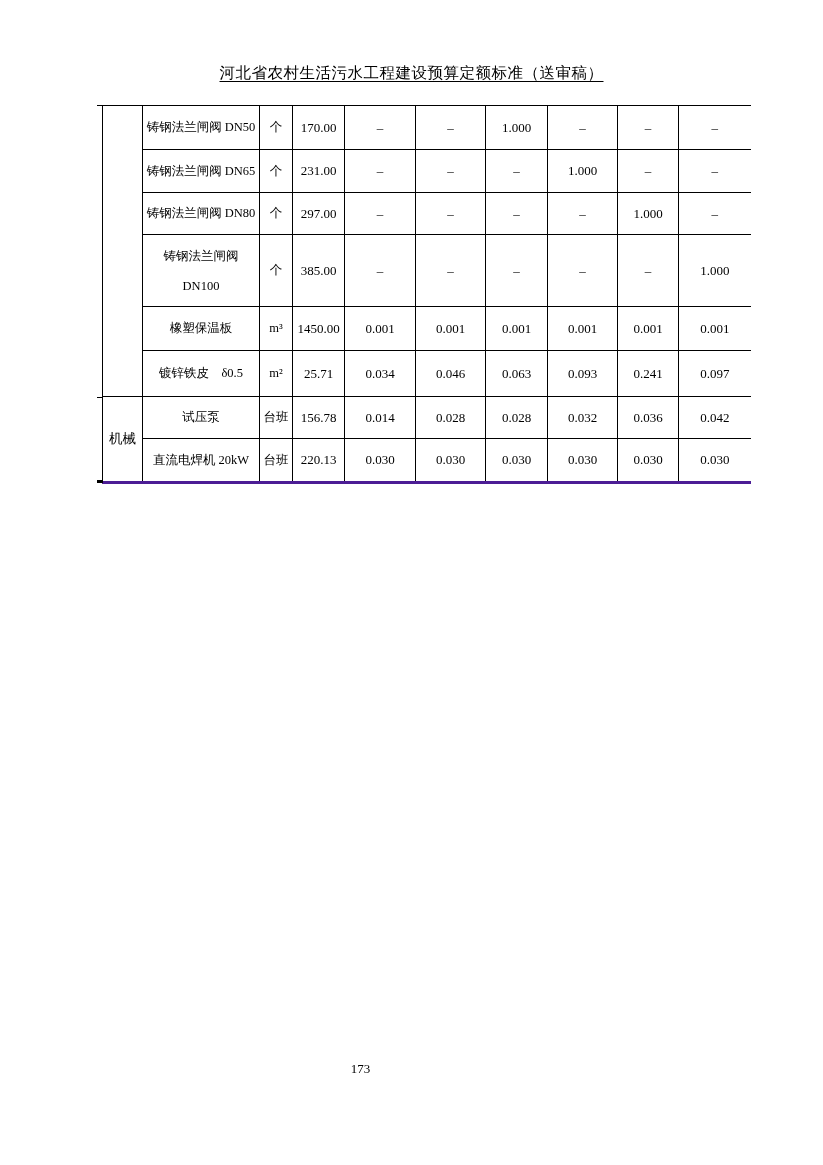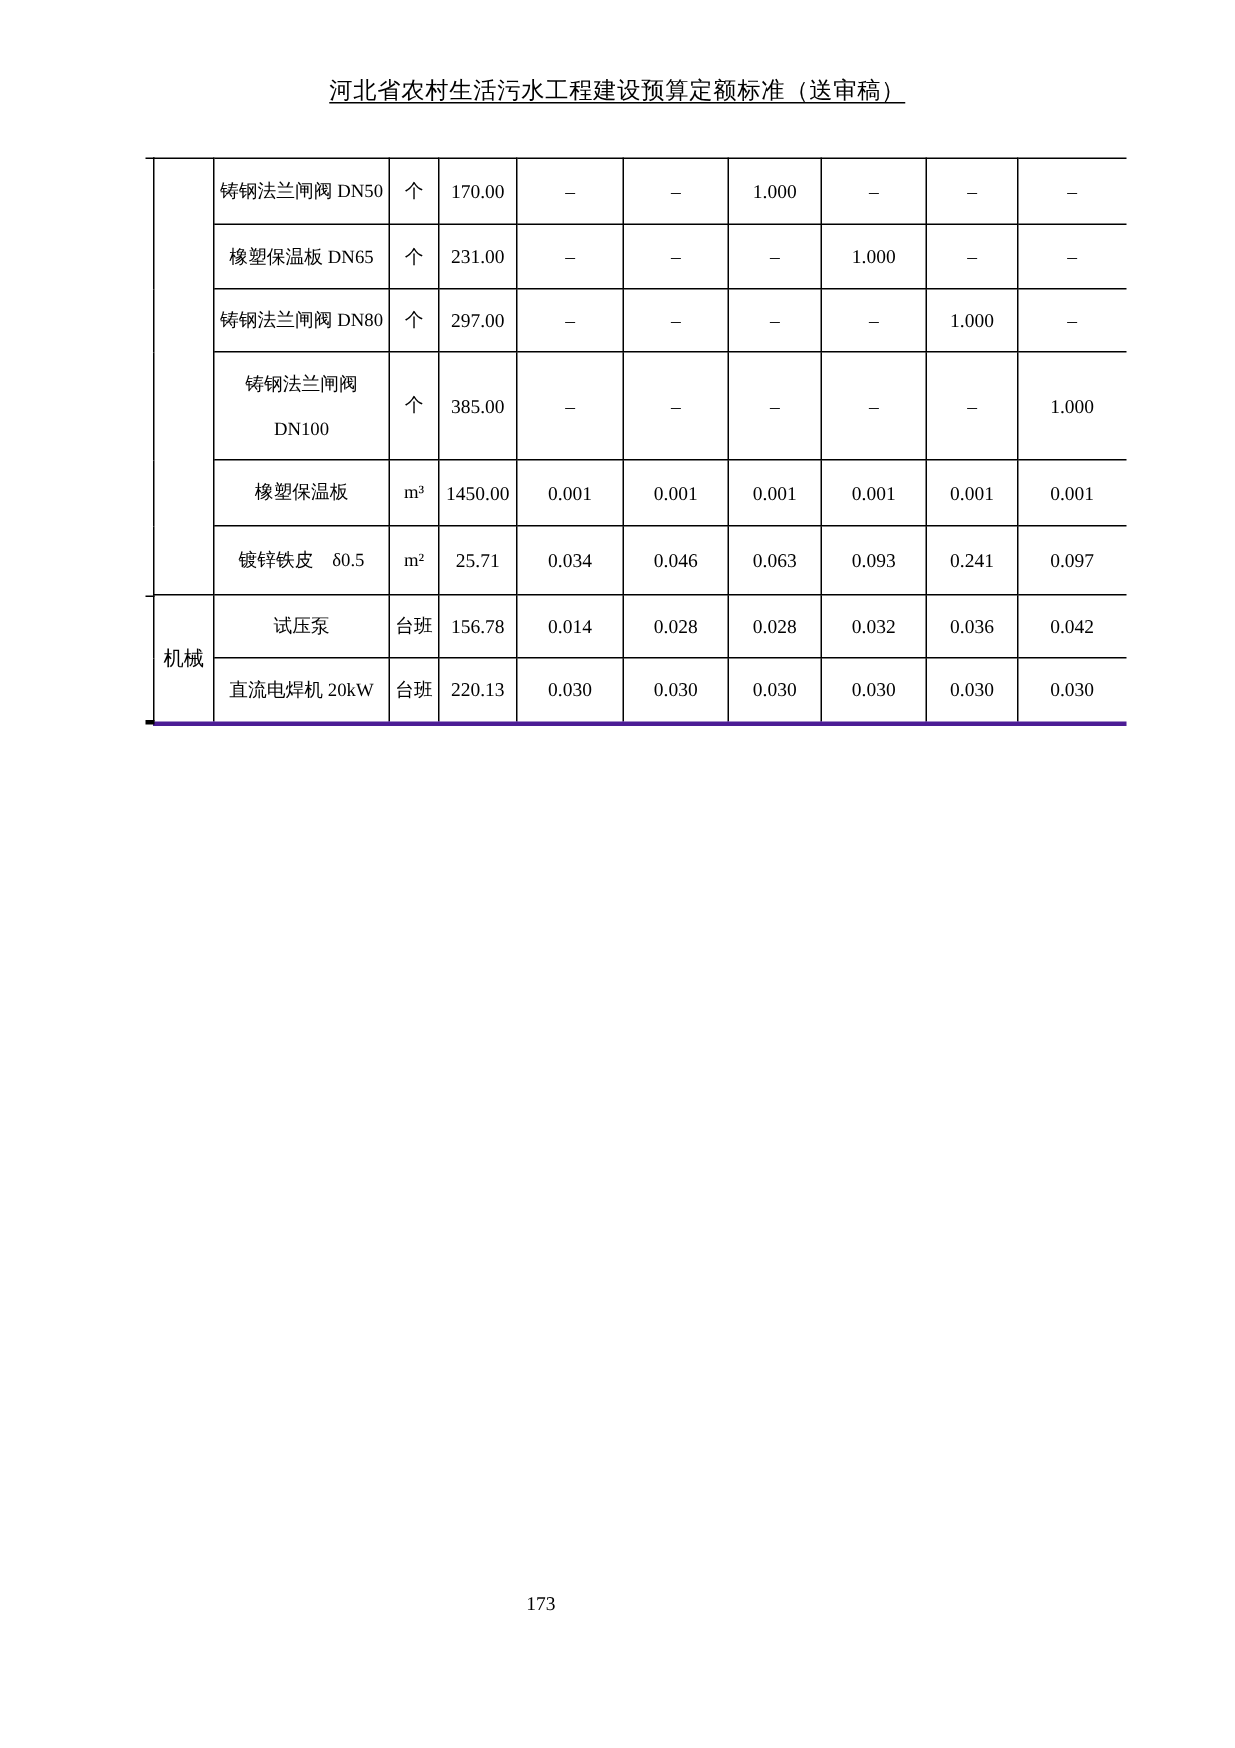--- a/index.html
+++ b/index.html
@@ -3,21 +3,21 @@
 <meta charset="utf-8">
 <style>
   * { margin:0; padding:0; box-sizing:border-box; }
   html,body { background:#ffffff; }
   body {
     width:823px; height:1165px; position:relative; overflow:hidden;
     font-family:"Liberation Serif","DejaVu Serif",serif;
     color:#000;
   }
   .doc-title-wrap {
-    position:absolute; left:0; top:48px; width:823px;
+    position:absolute; left:0; top:60px; width:823px;
     text-align:center; line-height:26px;
   }
   .doc-title {
     font-size:15.5px; letter-spacing:0.5px;
     text-decoration:underline;
     text-underline-offset:3px;
   }
   table.quota-table {
     position:absolute; left:102px; top:105px;
     border-collapse:collapse; table-layout:fixed;
@@ -73,21 +73,21 @@
         <td class="unit-cell">个</td>
         <td class="price-cell">170.00</td>
         <td class="value-cell">–</td>
         <td class="value-cell">–</td>
         <td class="value-cell">1.000</td>
         <td class="value-cell">–</td>
         <td class="value-cell">–</td>
         <td class="value-cell last-col">–</td>
       </tr>
       <tr style="height: 43px;">
-        <td class="name-cell">橡塑保温板 DN65</td>
+        <td class="name-cell">铸钢法兰闸阀 DN65</td>
         <td class="unit-cell">个</td>
         <td class="price-cell">231.00</td>
         <td class="value-cell">–</td>
         <td class="value-cell">–</td>
         <td class="value-cell">–</td>
         <td class="value-cell">1.000</td>
         <td class="value-cell">–</td>
         <td class="value-cell last-col">–</td>
       </tr>
       <tr style="height: 42px;">

